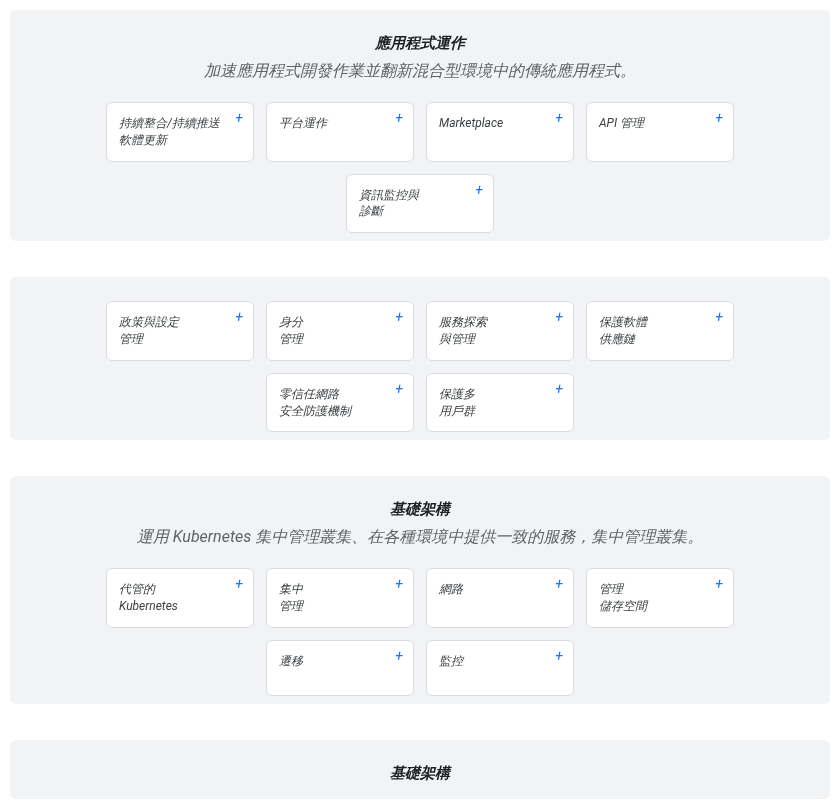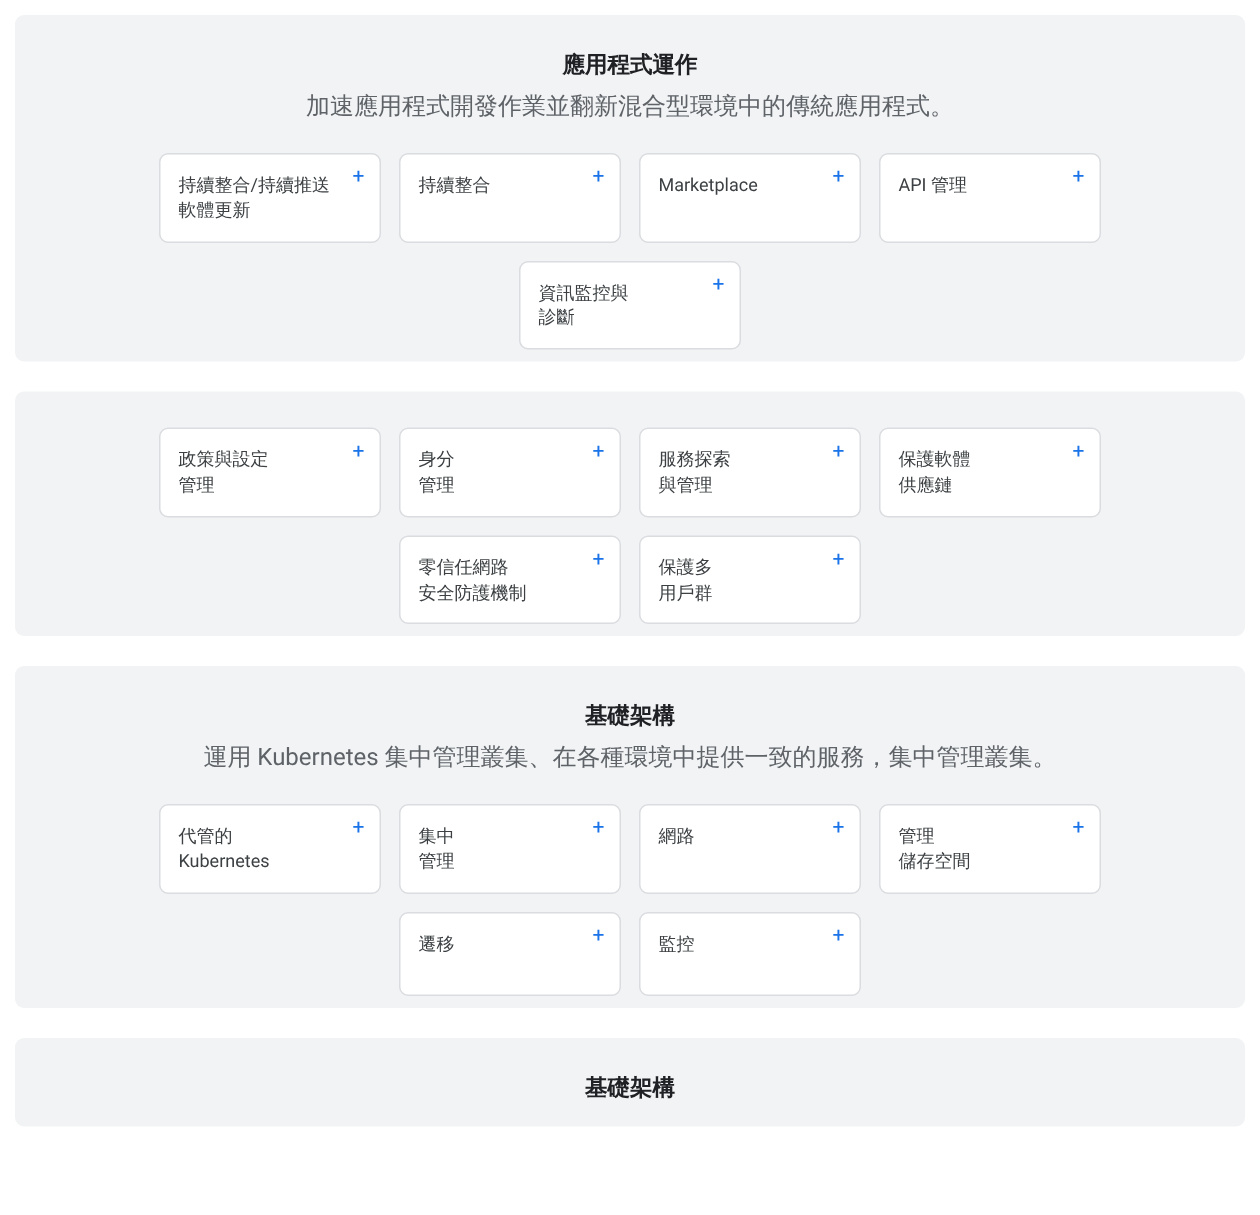--- a/index.html
+++ b/index.html
@@ -7,21 +7,22 @@
       font-family: -apple-system, BlinkMacSystemFont, "Segoe UI", Roboto, "Helvetica Neue", Arial, sans-serif;
       background: #fff;
       color: #3c4043;
       padding: 10px;
       width: 840px;
     }
     .section {
       background: #f1f3f4;
       border-radius: 6px;
       padding: 24px 20px 8px;
-      margin-bottom: 20px;
+      margin-bottom: 36px;
+      font-style: italic;
     }
     .section-title {
       text-align: center;
       font-size: 15px;
       font-weight: 600;
       color: #202124;
       margin-bottom: 8px;
     }
     .section-desc {
       text-align: center;
@@ -67,21 +68,21 @@
 
 <div class="section">
   <div class="section-title">應用程式運作</div>
   <div class="section-desc">加速應用程式開發作業並翻新混合型環境中的傳統應用程式。</div>
   <div class="cards">
     <div class="card">
       <span class="card-label">持續整合/持續推送軟體更新</span>
       <span class="card-plus">+</span>
     </div>
     <div class="card">
-      <span class="card-label">持續整合</span>
+      <span class="card-label">平台運作</span>
       <span class="card-plus">+</span>
     </div>
     <div class="card">
       <span class="card-label">Marketplace</span>
       <span class="card-plus">+</span>
     </div>
     <div class="card">
       <span class="card-label">API 管理</span>
       <span class="card-plus">+</span>
     </div>

